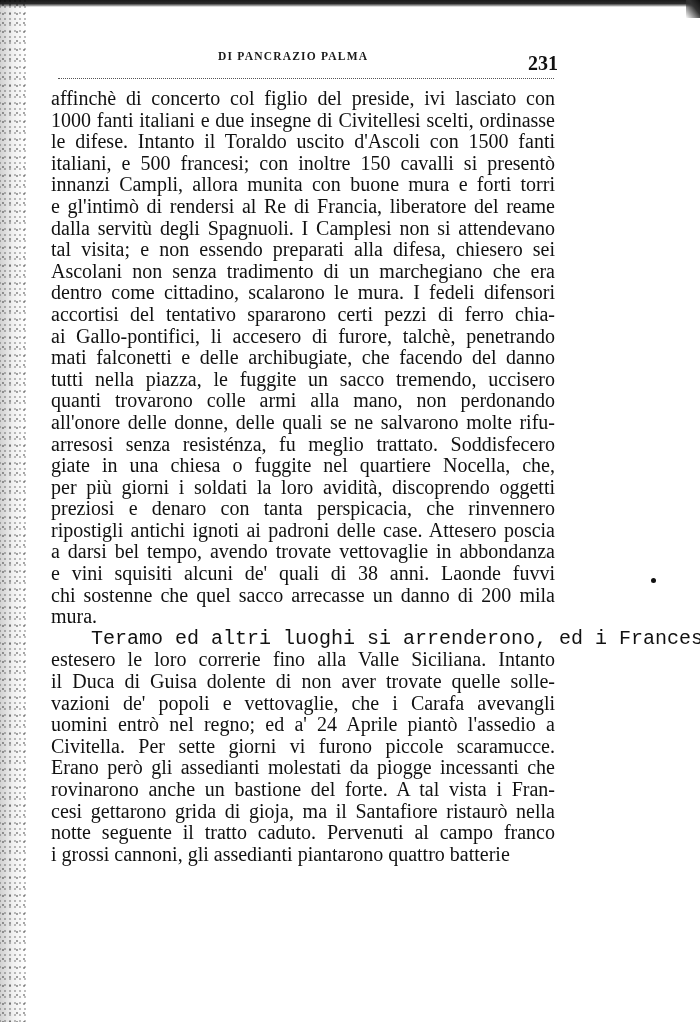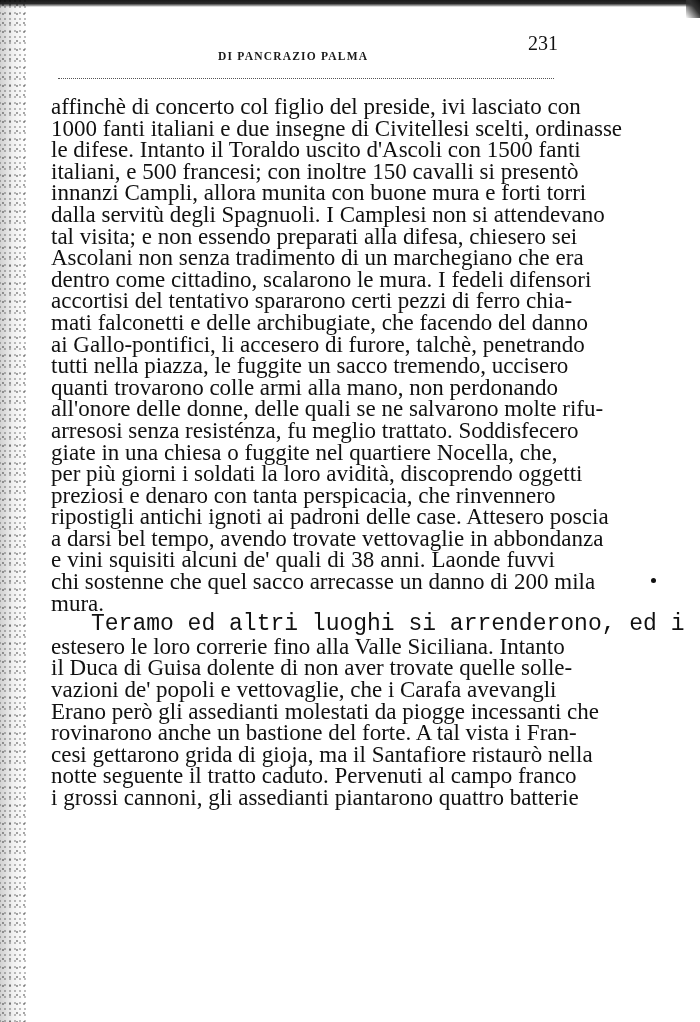--- a/index.html
+++ b/index.html
@@ -42,39 +42,40 @@
     left: 218px;
     font-size: 11.5px;
     letter-spacing: 1.2px;
     font-weight: bold;
     font-variant: small-caps;
     color: #1a1a1a;
     white-space: nowrap;
   }
   .page-number {
     position: absolute;
-    top: 32px;
+    top: 52px;
     left: 528px;
     font-size: 20px;
     color: #111;
+    font-weight: bold;
   }
   .dotted-rule {
     position: absolute;
     top: 78px;
     left: 58px;
     width: 496px;
     height: 0;
     border-top: 1px dotted #555;
   }
   .text-block {
     position: absolute;
-    top: 96px;
+    top: 88px;
     left: 51px;
     width: 504px;
-    font-size: 23px;
+    font-size: 20px;
     line-height: 21.6px;
   }
   .line {
     display: block;
     white-space: nowrap;
     text-align: justify;
     text-align-last: justify;
     height: 21.6px;
   }
   .line.last {
@@ -102,45 +103,48 @@
 <div class="page-number">231</div>
 <div class="dotted-rule"></div>
 
 <div class="text-block" id="text-block">
     <div>
       <span class="line">affinchè di concerto col figlio del preside, ivi lasciato con</span>
       <span class="line">1000 fanti italiani e due insegne di Civitellesi scelti, ordinasse</span>
       <span class="line">le difese. Intanto il Toraldo uscito d'Ascoli con 1500 fanti</span>
       <span class="line">italiani, e 500 francesi; con inoltre 150 cavalli si presentò</span>
       <span class="line">innanzi Campli, allora munita con buone mura e forti torri</span>
+      <span class="line">e gl'intimò di rendersi al Re di Francia, liberatore del reame</span>
       <span class="line">dalla servitù degli Spagnuoli. I Camplesi non si attendevano</span>
       <span class="line">tal visita; e non essendo preparati alla difesa, chiesero sei</span>
       <span class="line">Ascolani non senza tradimento di un marchegiano che era</span>
       <span class="line">dentro come cittadino, scalarono le mura. I fedeli difensori</span>
       <span class="line">accortisi del tentativo spararono certi pezzi di ferro chia-</span>
+      <span class="line">ai Gallo-pontifici, li accesero di furore, talchè, penetrando</span>
       <span class="line">mati falconetti e delle archibugiate, che facendo del danno</span>
-      <span class="line">ai Gallo-pontifici, li accesero di furore, talchè, penetrando</span>
       <span class="line">tutti nella piazza, le fuggite un sacco tremendo, uccisero</span>
       <span class="line">quanti trovarono colle armi alla mano, non perdonando</span>
       <span class="line">all'onore delle donne, delle quali se ne salvarono molte rifu-</span>
       <span class="line">arresosi senza resisténza, fu meglio trattato. Soddisfecero</span>
       <span class="line">giate in una chiesa o fuggite nel quartiere Nocella, che,</span>
       <span class="line">per più giorni i soldati la loro avidità, discoprendo oggetti</span>
       <span class="line">preziosi e denaro con tanta perspicacia, che rinvennero</span>
       <span class="line">ripostigli antichi ignoti ai padroni delle case. Attesero poscia</span>
       <span class="line">a darsi bel tempo, avendo trovate vettovaglie in abbondanza</span>
       <span class="line">e vini squisiti alcuni de' quali di 38 anni. Laonde fuvvi</span>
       <span class="line">chi sostenne che quel sacco arrecasse un danno di 200 mila</span>
       <span class="line last">mura.</span>
     </div>
     <div>
       <span class="line indent">Teramo ed altri luoghi si arrenderono, ed i Francesi</span>
       <span class="line">estesero le loro correrie fino alla Valle Siciliana. Intanto</span>
       <span class="line">il Duca di Guisa dolente di non aver trovate quelle solle-</span>
       <span class="line">vazioni de' popoli e vettovaglie, che i Carafa avevangli</span>
+      <span class="line">uomini entrò nel regno; ed a' 24 Aprile piantò l'assedio a</span>
+      <span class="line">Civitella. Per sette giorni vi furono piccole scaramucce.</span>
       <span class="line">Erano però gli assedianti molestati da piogge incessanti che</span>
       <span class="line">rovinarono anche un bastione del forte. A tal vista i Fran-</span>
       <span class="line">cesi gettarono grida di gioja, ma il Santafiore ristaurò nella</span>
       <span class="line">notte seguente il tratto caduto. Pervenuti al campo franco</span>
       <span class="line last">i grossi cannoni, gli assedianti piantarono quattro batterie</span>
     </div>
   </div>
 
 <div class="dot-mark" style="left:651px; top:578px;"></div>
 

